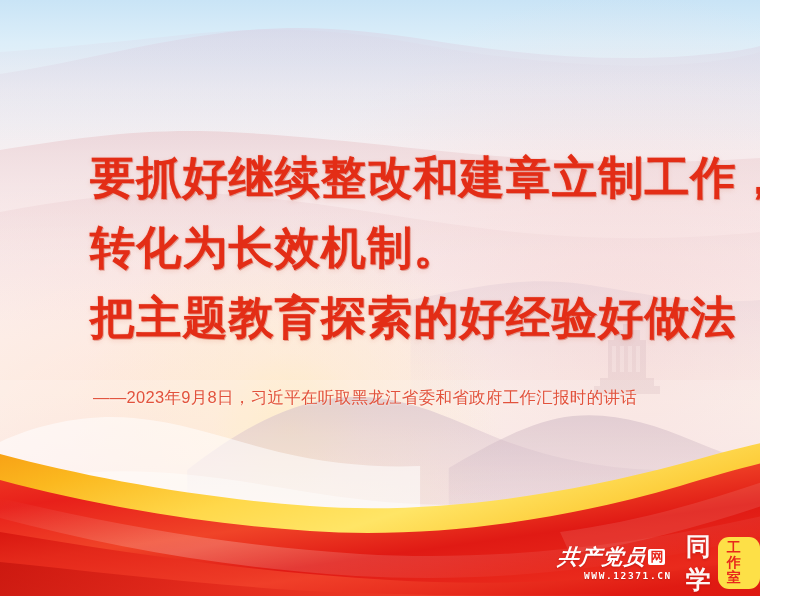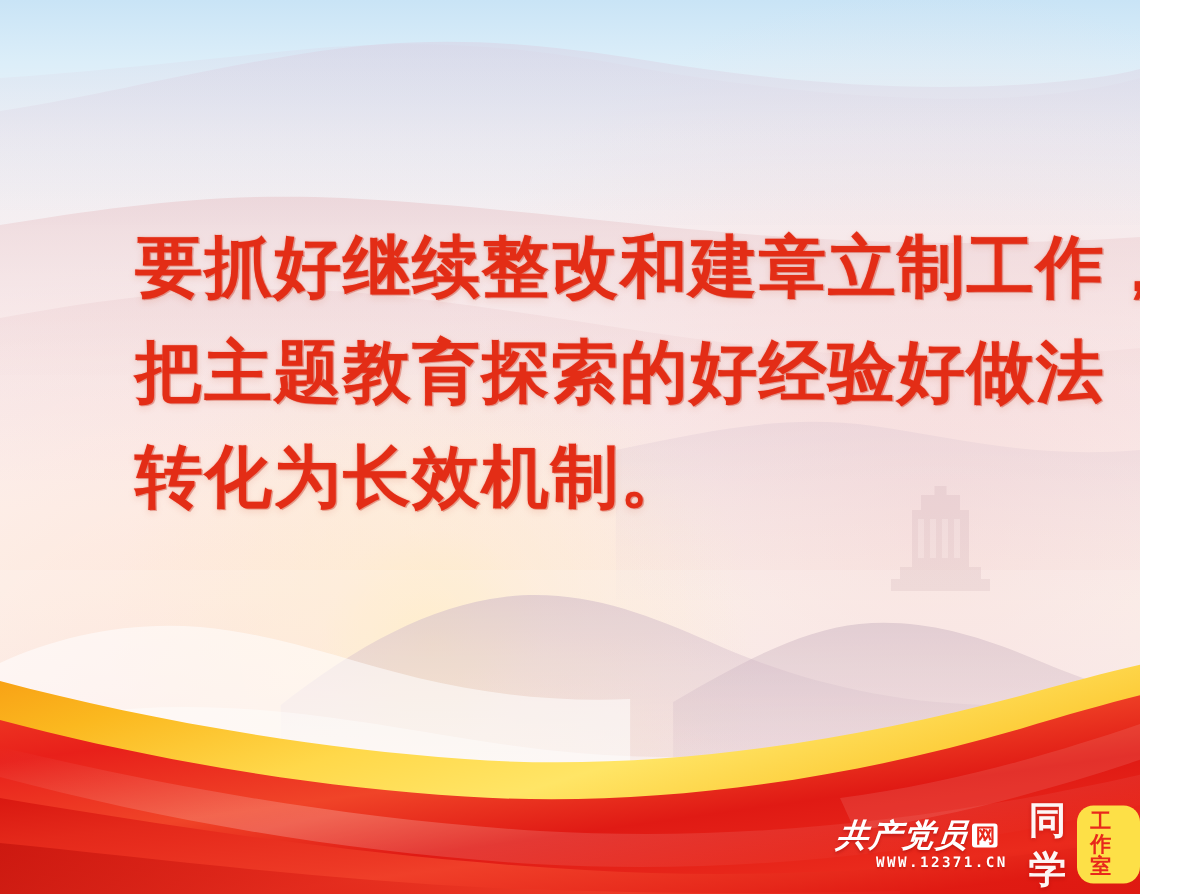--- a/index.html
+++ b/index.html
@@ -253,24 +253,25 @@
         <rect x="24" y="24" width="4" height="26"></rect>
         <rect x="32" y="24" width="4" height="26"></rect>
         <rect x="40" y="24" width="4" height="26"></rect>
         <rect x="48" y="24" width="4" height="26"></rect>
       </g>
     </svg>
   </div>
 
   <div class="headline">
     <div class="hl-line">要抓好继续整改和建章立制工作，</div>
+    <div class="hl-line">转化为长效机制。</div>
     <div class="hl-line">把主题教育探索的好经验好做法</div>
-    <div class="hl-line">转化为长效机制。</div>
-  </div>
-
+  </div>
+
+  <div class="attribution">——2023年9月8日，习近平在听取黑龙江省委和省政府工作汇报时的讲话</div>
 
   <div class="ribbons">
     <svg viewBox="0 0 796 160" preserveAspectRatio="none" xmlns="http://www.w3.org/2000/svg">
       <defs>
         <linearGradient id="gold1" x1="0" y1="0" x2="1" y2="0.4">
           <stop offset="0%" stop-color="#f79a12"></stop>
           <stop offset="22%" stop-color="#fbb81f"></stop>
           <stop offset="48%" stop-color="#ffd84a"></stop>
           <stop offset="70%" stop-color="#ffe566"></stop>
           <stop offset="100%" stop-color="#fcc42a"></stop>

